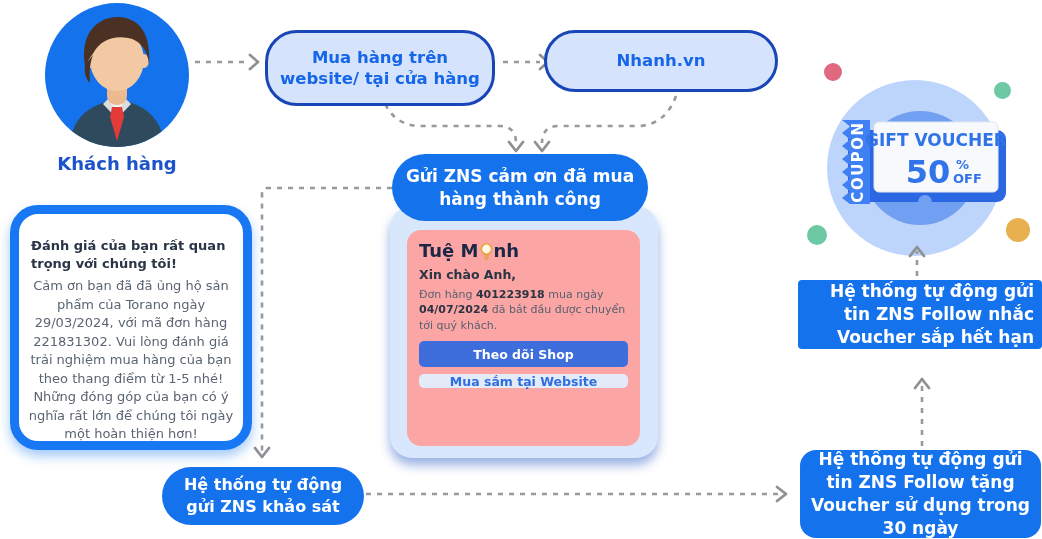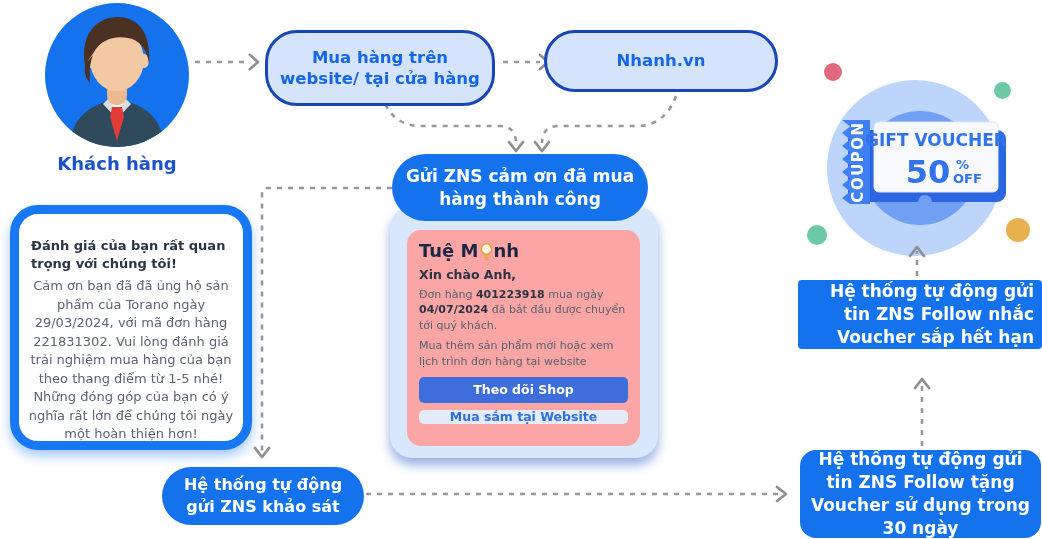--- a/index.html
+++ b/index.html
@@ -150,21 +150,20 @@
   <div class="brand-row">
     <span>Tuệ M</span>
     <svg width="13" height="20" viewBox="0 0 13 20">
       <circle cx="6.5" cy="7" r="5.2" fill="#FFF6E6" stroke="#E8A13C" stroke-width="1.6"></circle>
       <path d="M4.5 13 h4 M4.8 15.2 h3.4 M5.4 17.2 h2.2" stroke="#E8A13C" stroke-width="1.4" stroke-linecap="round" fill="none"></path>
     </svg>
     <span>nh</span>
   </div>
   <div class="greeting">Xin chào Anh,</div>
   <div class="msg"><span>Đơn hàng </span><b>401223918</b><span> mua ngày </span><b>04/07/2024</b><span> đã bắt đầu được chuyển tới quý khách.</span></div>
-  <div class="msg">Mua thêm sản phẩm mới hoặc xem lịch trình đơn hàng tại website</div>
   <div class="btn-follow">Theo dõi Shop</div>
   <div class="btn-shop">Mua sắm tại Website</div>
 </div>
 
 <div id="survey-pill" class="abs flow-blue">
   <span>Hệ thống tự động gửi ZNS khảo sát</span>
 </div>
 <div id="box-reminder" class="abs flow-blue">
   <span>Hệ thống tự động gửi tin ZNS Follow nhắc Voucher sắp hết hạn</span>
 </div>

